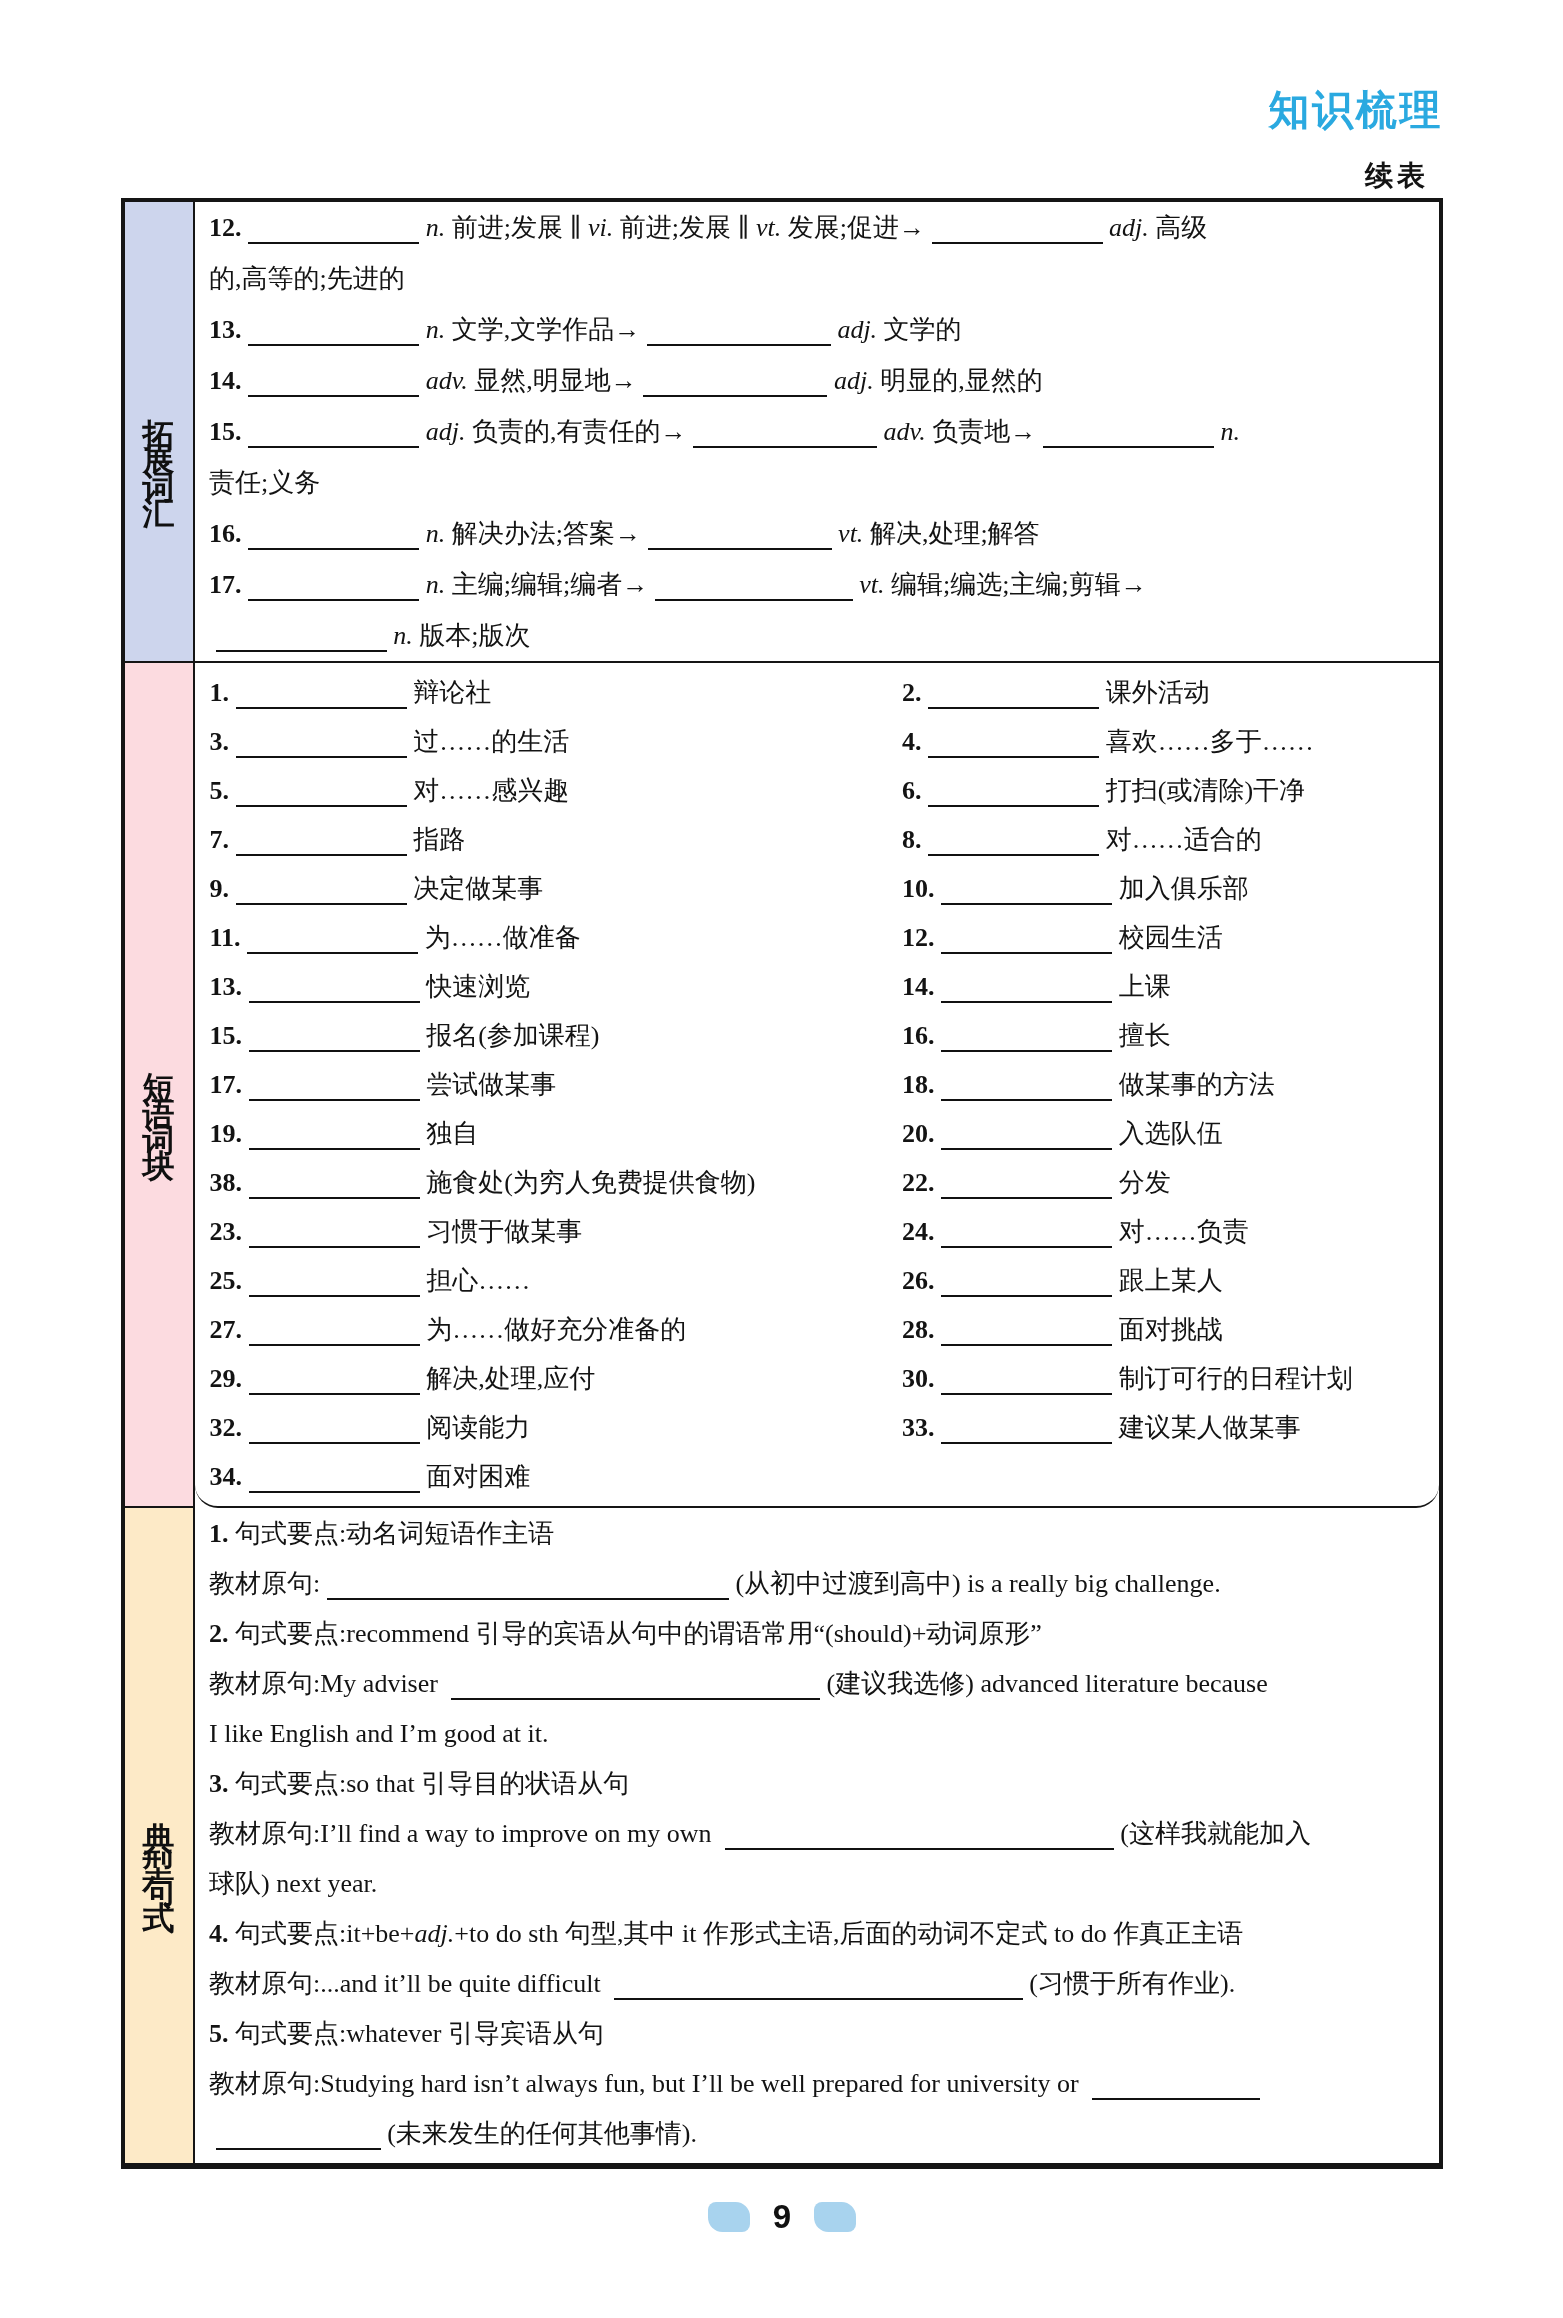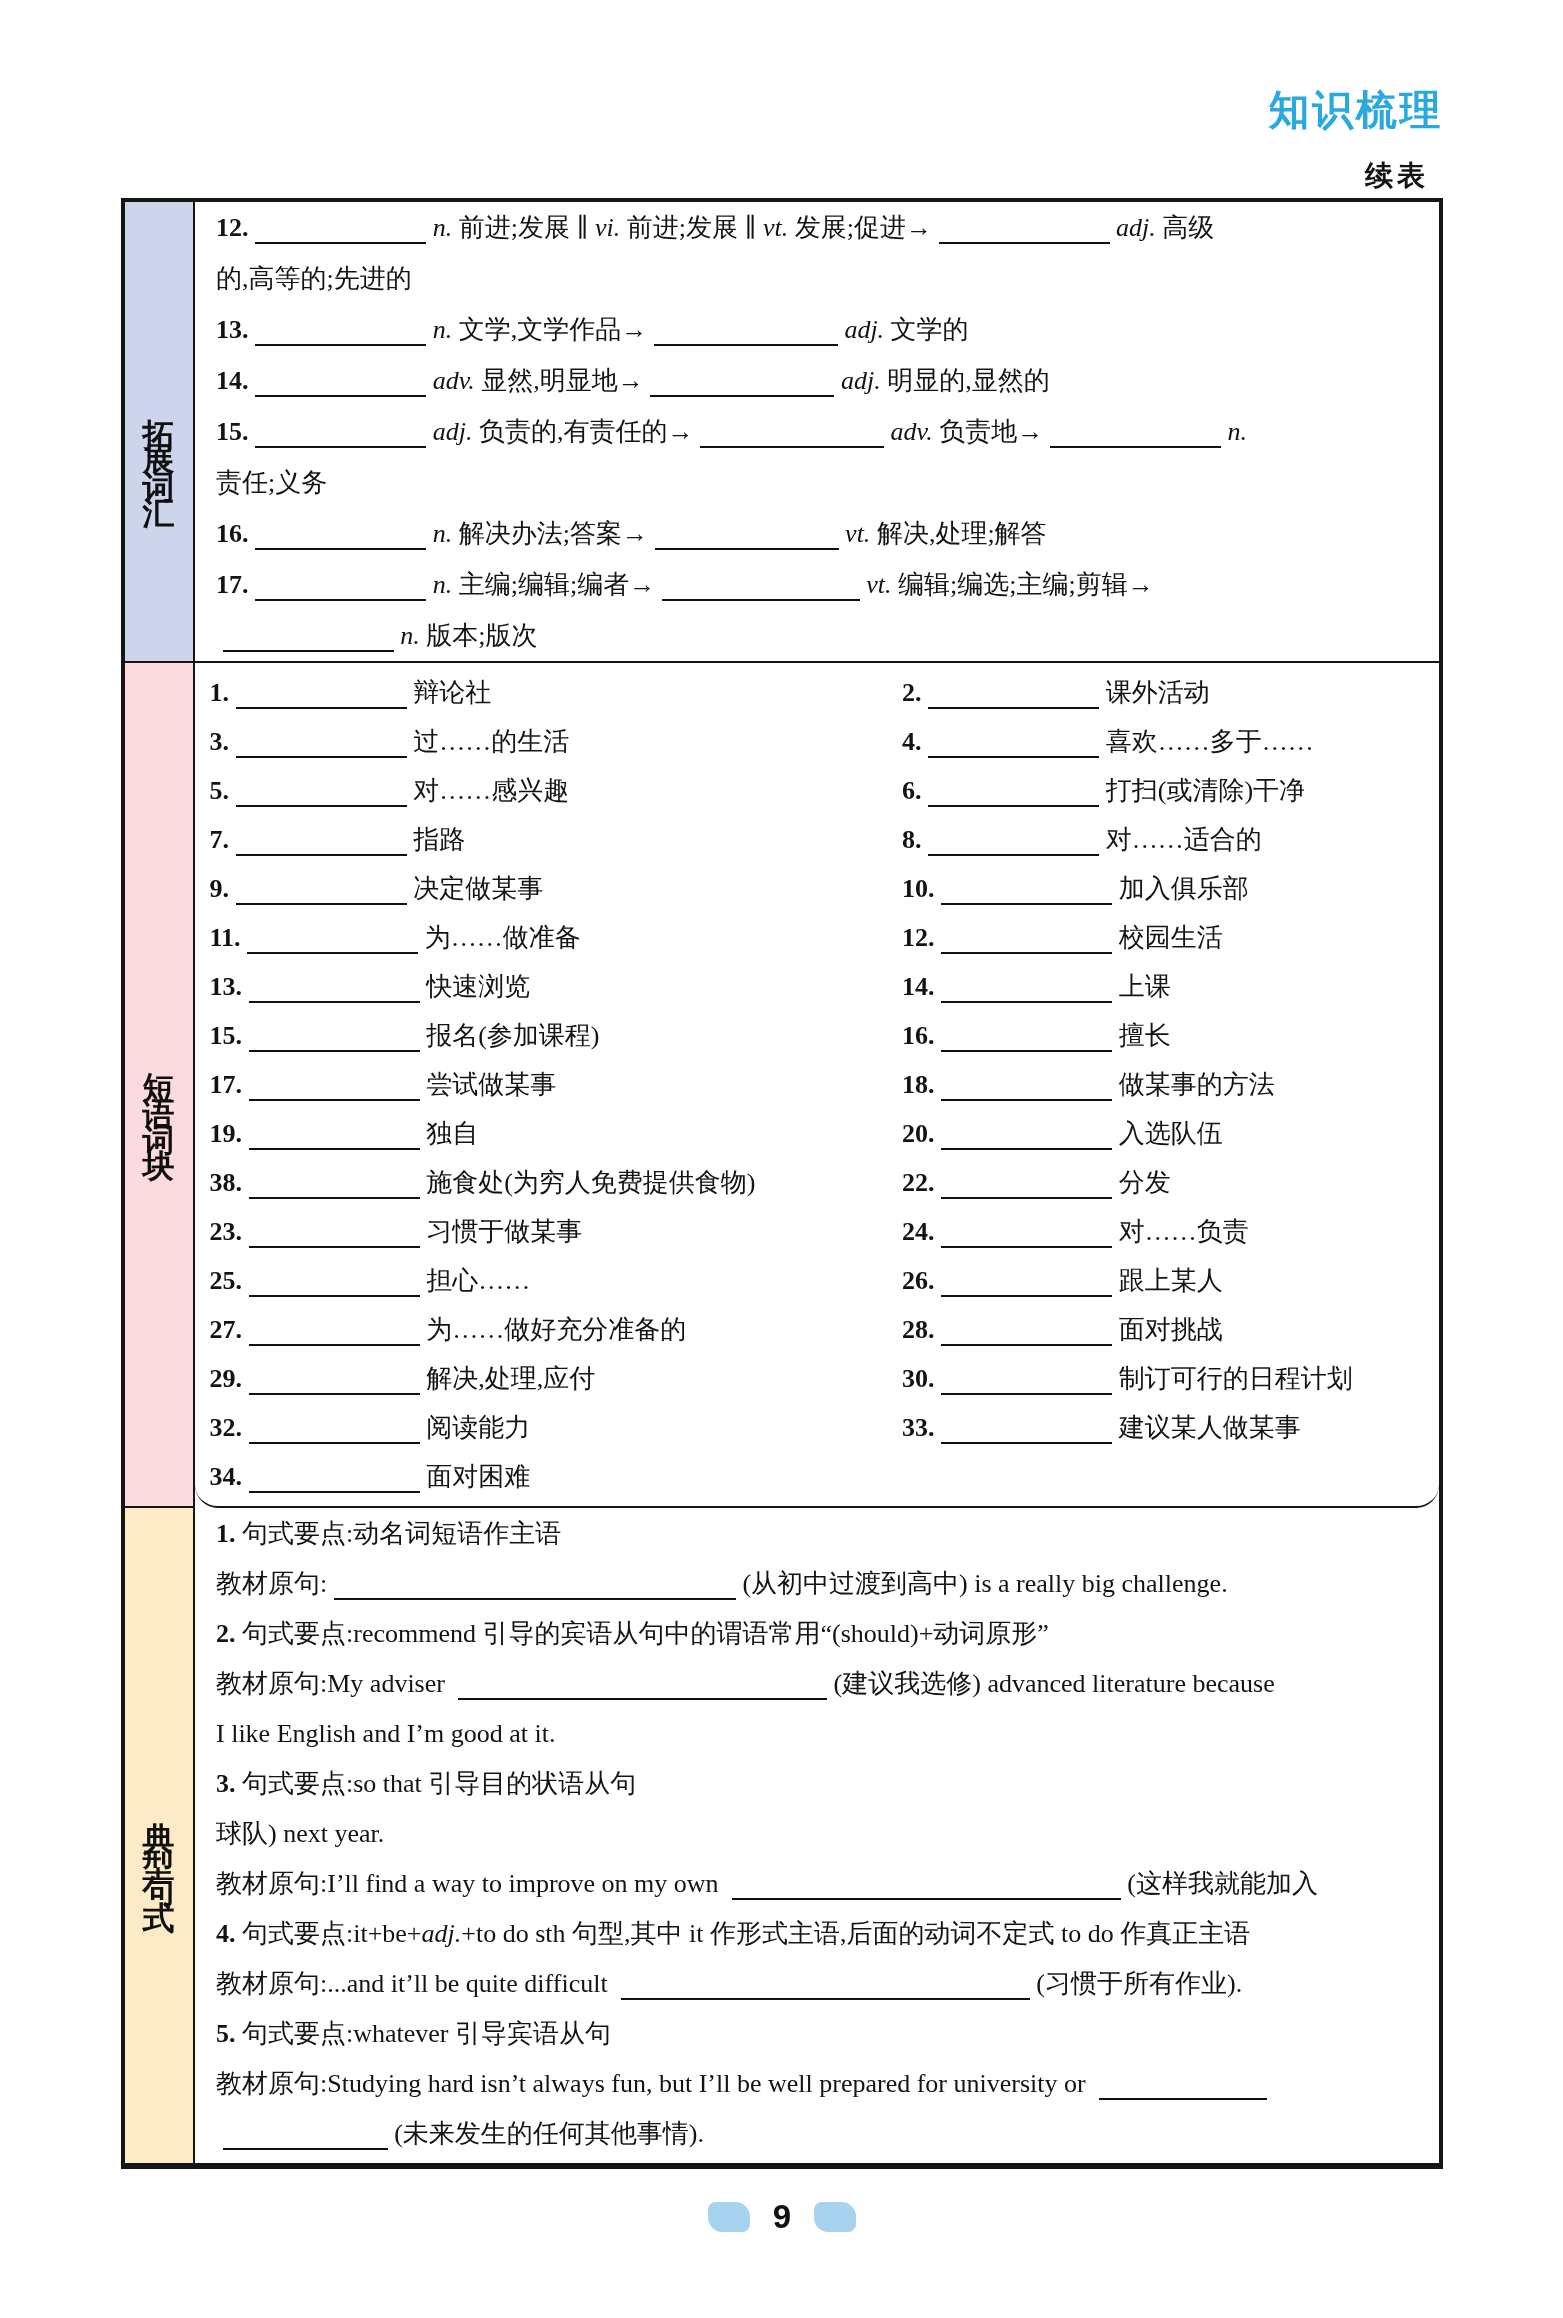--- a/index.html
+++ b/index.html
@@ -35,21 +35,21 @@
   .label-cell.s1{background:var(--sec1)}
   .label-cell.s2{background:var(--sec2)}
   .label-cell.s3{background:var(--sec3)}
   .rb{border-bottom:2px solid var(--ink)}
   .label-text{
     writing-mode:vertical-lr;text-orientation:upright;
     font-family:"Liberation Sans","DejaVu Sans",sans-serif;
     font-size:32px;font-weight:600;letter-spacing:26px;line-height:70px;
     margin-bottom:-26px;color:#101010;
   }
-  .content-cell{padding:0 21px;overflow:hidden;background:#fff}
+  .content-cell{padding:0 14px;overflow:hidden;background:#fff}
   .row{white-space:nowrap}
   .sec1 .row{line-height:51px;font-size:26px}
   .sec3{padding-top:1.3px}
   .sec3 .row{line-height:50px;font-size:26px}
   .phrases{
     display:grid;grid-template-columns:57% 43%;
     align-content:center;font-size:26px;padding:0 14.5px;border-radius:23px;
   }
   .phrases .row{line-height:49px}
   .num{font-weight:bold}
@@ -133,22 +133,22 @@
   <div class="label-cell s3">
     <div class="label-text">典型句式</div>
   </div>
   <div class="content-cell sec3">
       <div class="row"><span class="num">1.</span><span> 句式要点:动名词短语作主语</span></div>
       <div class="row"><span>教材原句:</span><span class="blank" style="width: 402px;"></span><span>(从初中过渡到高中) is a really big challenge.</span></div>
       <div class="row"><span class="num">2.</span><span> 句式要点:recommend 引导的宾语从句中的谓语常用“(should)+动词原形”</span></div>
       <div class="row"><span>教材原句:My adviser </span><span class="blank" style="width: 369px;"></span><span>(建议我选修) advanced literature because</span></div>
       <div class="row"><span>I like English and I’m good at it.</span></div>
       <div class="row"><span class="num">3.</span><span> 句式要点:so that 引导目的状语从句</span></div>
+      <div class="row"><span>教材原句:I’ll find a way to improve on my own </span><span class="blank" style="width: 389px;"></span><span>(这样我就能加入</span></div>
       <div class="row"><span>球队) next year.</span></div>
-      <div class="row"><span>教材原句:I’ll find a way to improve on my own </span><span class="blank" style="width: 389px;"></span><span>(这样我就能加入</span></div>
       <div class="row"><span class="num">4.</span><span> 句式要点:it+be+</span><span class="pos">adj.</span><span>+to do sth 句型,其中 it 作形式主语,后面的动词不定式 to do 作真正主语</span></div>
       <div class="row"><span>教材原句:...and it’ll be quite difficult </span><span class="blank" style="width: 409px;"></span><span>(习惯于所有作业).</span></div>
       <div class="row"><span class="num">5.</span><span> 句式要点:whatever 引导宾语从句</span></div>
       <div class="row"><span>教材原句:Studying hard isn’t always fun, but I’ll be well prepared for university or </span><span class="blank" style="width: 168px;"></span></div>
       <div class="row"><span class="blank" style="width: 165px;"></span><span>(未来发生的任何其他事情).</span></div>
     </div>
 
 </div>
 
 <div class="pagefoot">

